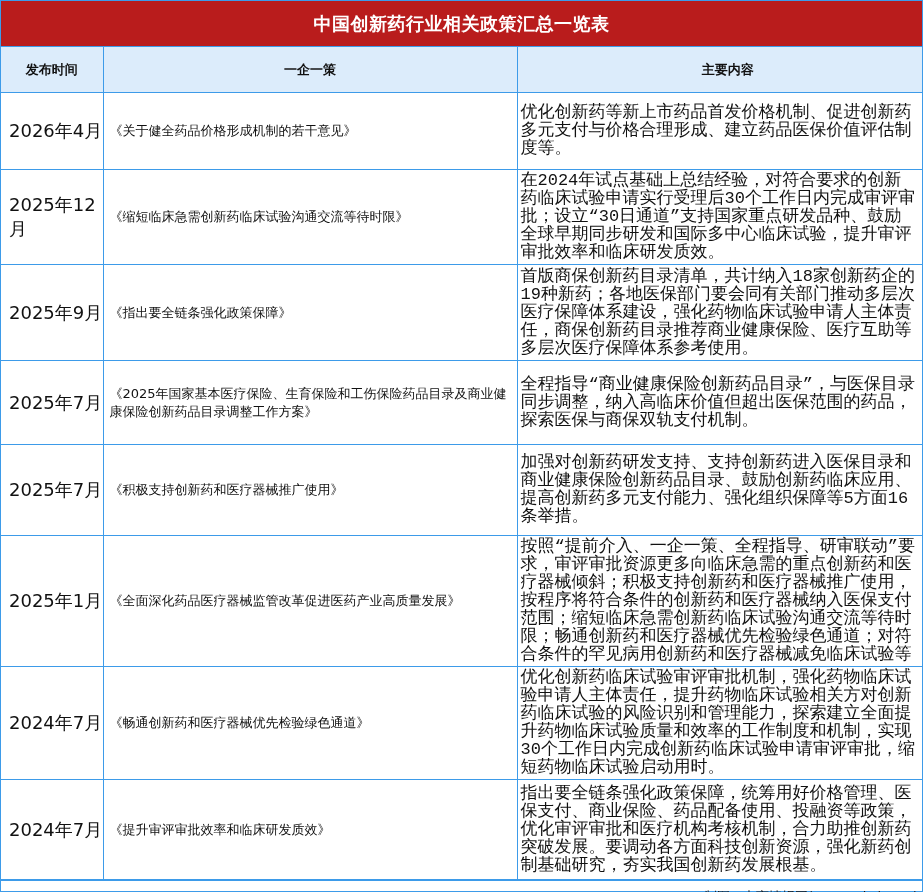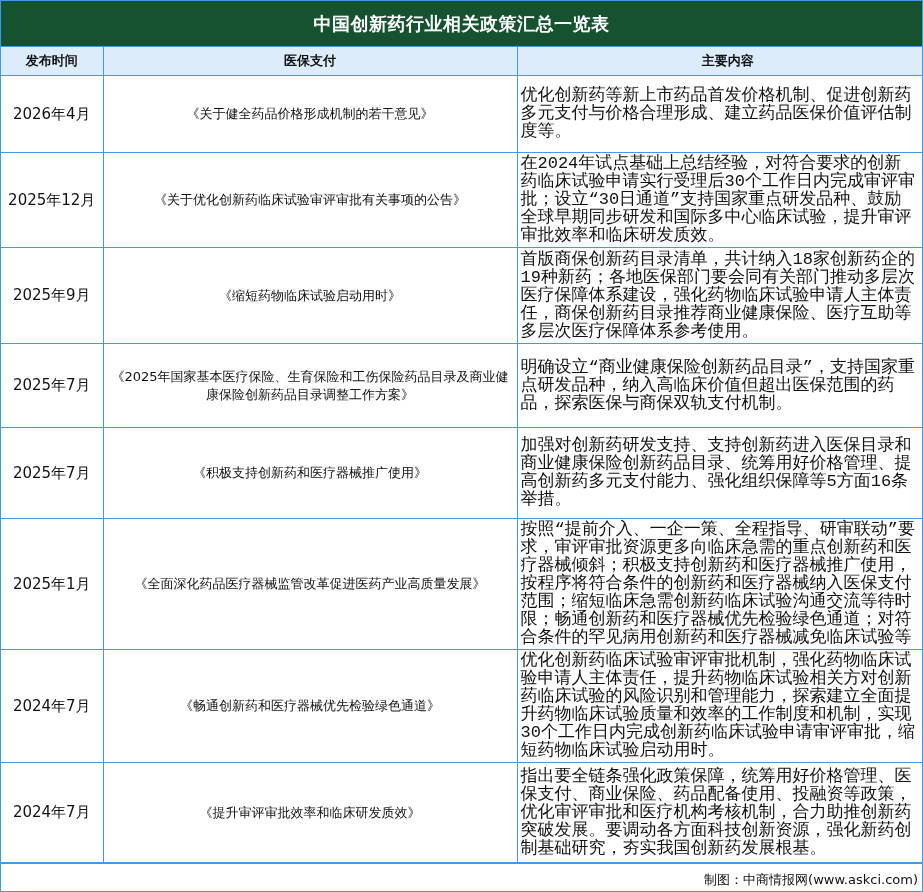--- a/index.html
+++ b/index.html
@@ -1,75 +1,75 @@
 <!DOCTYPE html>
 <html><head>
 <meta charset="utf-8">
 <style>
   html, body { margin: 0; padding: 0; background: #ffffff; }
   body { width: 923px; height: 892px; overflow: hidden; font-family: "DejaVu Sans", "Liberation Sans", sans-serif; color: #111; }
   .sheet { position: relative; width: 921px; height: 890px; border: 1px solid #3d9be9; }
-  .title-bar { height: 45px; background: #14532d; color: #ffffff; text-align: center; line-height: 45px; font-size: 18px; font-weight: bold; border-bottom: 1px solid #3d9be9; font-family: "DejaVu Serif", "Liberation Serif", serif; letter-spacing: 0.5px; }
+  .title-bar { height: 45px; background: #b91c1c; color: #ffffff; text-align: center; line-height: 45px; font-size: 18px; font-weight: bold; border-bottom: 1px solid #3d9be9; font-family: "DejaVu Serif", "Liberation Serif", serif; letter-spacing: 0.5px; }
   table { border-collapse: collapse; width: 921px; table-layout: fixed; }
   col.c-date { width: 102px; }
   col.c-name { width: 414px; }
   col.c-content { width: 405px; }
   th, td { border: 1px solid #3d9be9; padding: 0; }
   tr:first-child th { border-top: none; }
   th:first-child, td:first-child { border-left: none; }
   th:last-child, td:last-child { border-right: none; padding-left: 16px; }
-  th { background: #dcecfb; height: 28px; font-size: 13px; font-weight: bold; text-align: center; color: #111; margin-top: 40px; }
-  td.date { text-align: center; font-size: 15px; }
-  td.name { text-align: center; font-size: 13px; padding: 0 6px; line-height: 18px; }
+  th { background: #dcecfb; height: 45px; font-size: 13px; font-weight: bold; text-align: center; color: #111; margin-top: 40px; }
+  td.date { text-align: left; font-size: 18px; padding-left: 8px; }
+  td.name { text-align: left; font-size: 13px; padding: 0 6px; line-height: 18px; }
   td.content { text-align: left; font-size: 17px; line-height: 18px; padding: 2px 4px 2px 3px; vertical-align: middle; font-family: Liberation Mono, monospace; }
   .footer { height: 32px; line-height: 32px; text-align: right; padding-right: 4px; font-size: 13px; border-top: 1px solid #3d9be9; }
 </style>
 </head>
 <body>
 
 <div class="sheet">
   <div class="title-bar">中国创新药行业相关政策汇总一览表</div>
   <table>
     <colgroup>
       <col class="c-date">
         <col class="c-name">
         <col class="c-content">
     </colgroup>
     <thead>
       <tr>
         <th>发布时间</th>
-        <th>医保支付</th>
+        <th>一企一策</th>
         <th>主要内容</th>
       </tr>
     </thead>
     <tbody id="rows">
       <tr style="height: 77px;">
         <td class="date">2026年4月</td>
         <td class="name">《关于健全药品价格形成机制的若干意见》</td>
         <td class="content">优化创新药等新上市药品首发价格机制、促进创新药多元支付与价格合理形成、建立药品医保价值评估制度等。</td>
       </tr>
       <tr style="height: 92px;">
         <td class="date">2025年12月</td>
-        <td class="name">《关于优化创新药临床试验审评审批有关事项的公告》</td>
+        <td class="name">《缩短临床急需创新药临床试验沟通交流等待时限》</td>
         <td class="content">在2024年试点基础上总结经验，对符合要求的创新药临床试验申请实行受理后30个工作日内完成审评审批；设立“30日通道”支持国家重点研发品种、鼓励全球早期同步研发和国际多中心临床试验，提升审评审批效率和临床研发质效。</td>
       </tr>
       <tr style="height: 96px;">
         <td class="date">2025年9月</td>
-        <td class="name">《缩短药物临床试验启动用时》</td>
+        <td class="name">《指出要全链条强化政策保障》</td>
         <td class="content">首版商保创新药目录清单，共计纳入18家创新药企的19种新药；各地医保部门要会同有关部门推动多层次医疗保障体系建设，强化药物临床试验申请人主体责任，商保创新药目录推荐商业健康保险、医疗互助等多层次医疗保障体系参考使用。</td>
       </tr>
       <tr style="height: 84px;">
         <td class="date">2025年7月</td>
         <td class="name">《2025年国家基本医疗保险、生育保险和工伤保险药品目录及商业健康保险创新药品目录调整工作方案》</td>
-        <td class="content">明确设立“商业健康保险创新药品目录”，支持国家重点研发品种，纳入高临床价值但超出医保范围的药品，探索医保与商保双轨支付机制。</td>
+        <td class="content">全程指导“商业健康保险创新药品目录”，与医保目录同步调整，纳入高临床价值但超出医保范围的药品，探索医保与商保双轨支付机制。</td>
       </tr>
       <tr style="height: 91px;">
         <td class="date">2025年7月</td>
         <td class="name">《积极支持创新药和医疗器械推广使用》</td>
-        <td class="content">加强对创新药研发支持、支持创新药进入医保目录和商业健康保险创新药品目录、统筹用好价格管理、提高创新药多元支付能力、强化组织保障等5方面16条举措。</td>
+        <td class="content">加强对创新药研发支持、支持创新药进入医保目录和商业健康保险创新药品目录、鼓励创新药临床应用、提高创新药多元支付能力、强化组织保障等5方面16条举措。</td>
       </tr>
       <tr style="height: 129px;">
         <td class="date">2025年1月</td>
         <td class="name">《全面深化药品医疗器械监管改革促进医药产业高质量发展》</td>
         <td class="content">按照“提前介入、一企一策、全程指导、研审联动”要求，审评审批资源更多向临床急需的重点创新药和医疗器械倾斜；积极支持创新药和医疗器械推广使用，按程序将符合条件的创新药和医疗器械纳入医保支付范围；缩短临床急需创新药临床试验沟通交流等待时限；畅通创新药和医疗器械优先检验绿色通道；对符合条件的罕见病用创新药和医疗器械减免临床试验等</td>
       </tr>
       <tr style="height: 108px;">
         <td class="date">2024年7月</td>
         <td class="name">《畅通创新药和医疗器械优先检验绿色通道》</td>
         <td class="content">优化创新药临床试验审评审批机制，强化药物临床试验申请人主体责任，提升药物临床试验相关方对创新药临床试验的风险识别和管理能力，探索建立全面提升药物临床试验质量和效率的工作制度和机制，实现30个工作日内完成创新药临床试验申请审评审批，缩短药物临床试验启动用时。</td>

